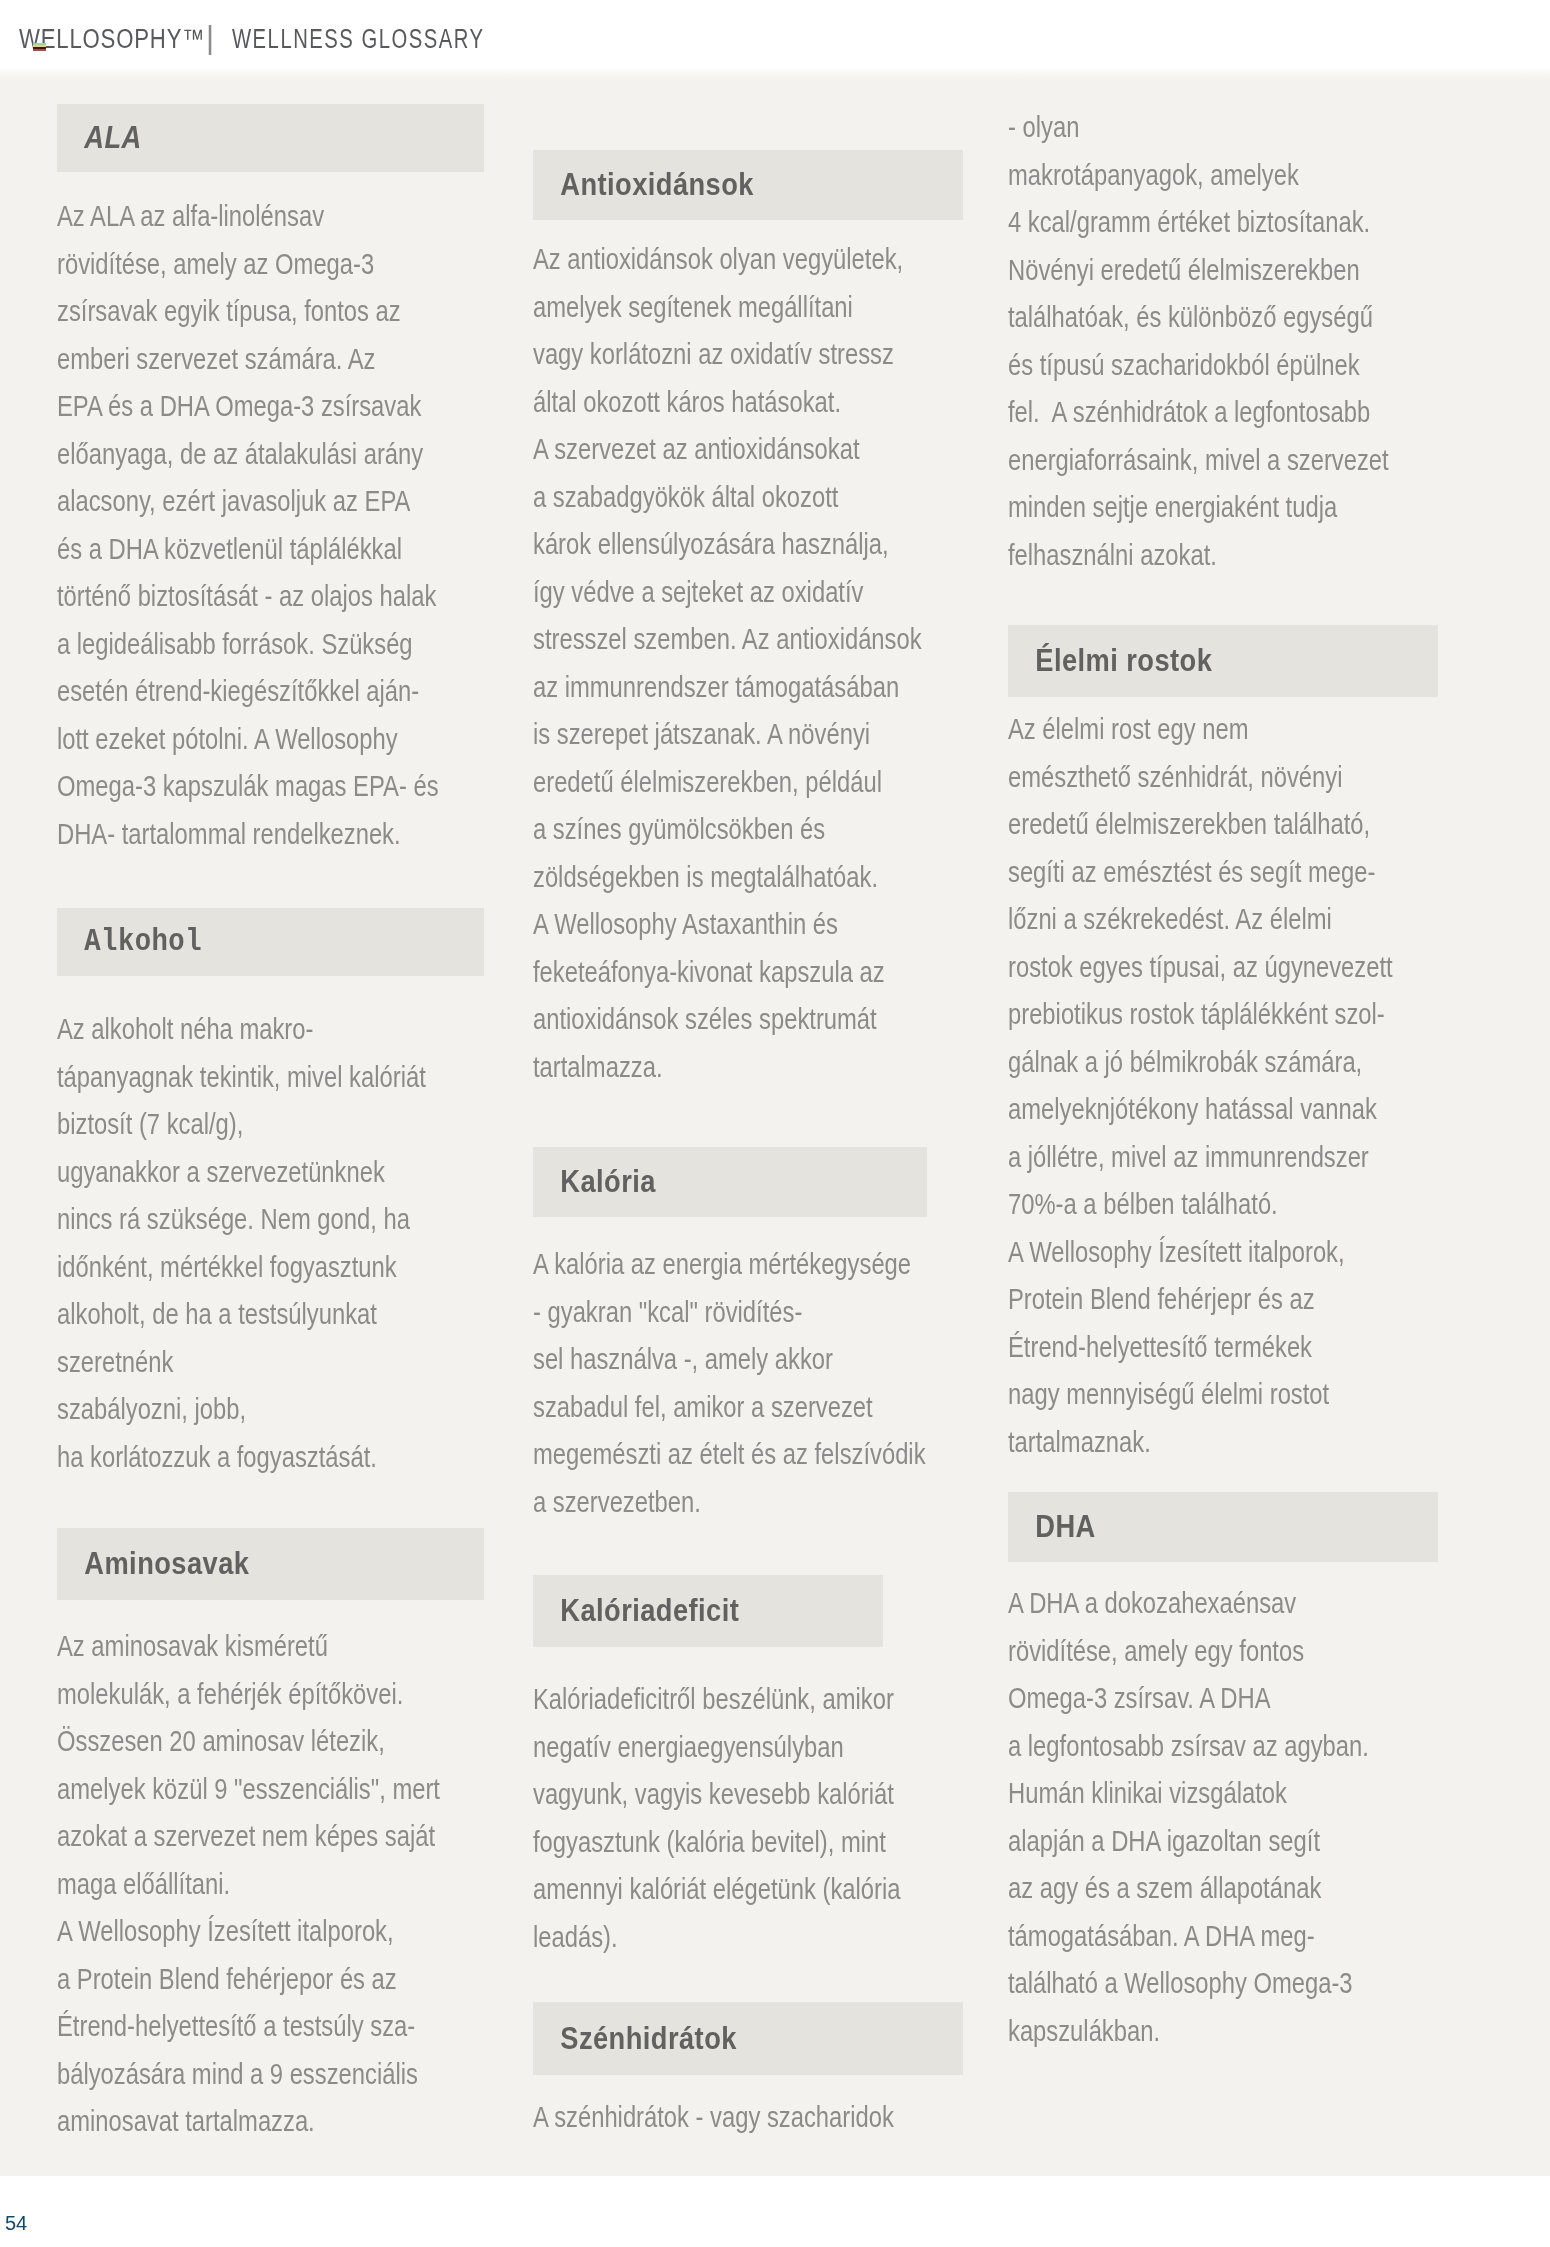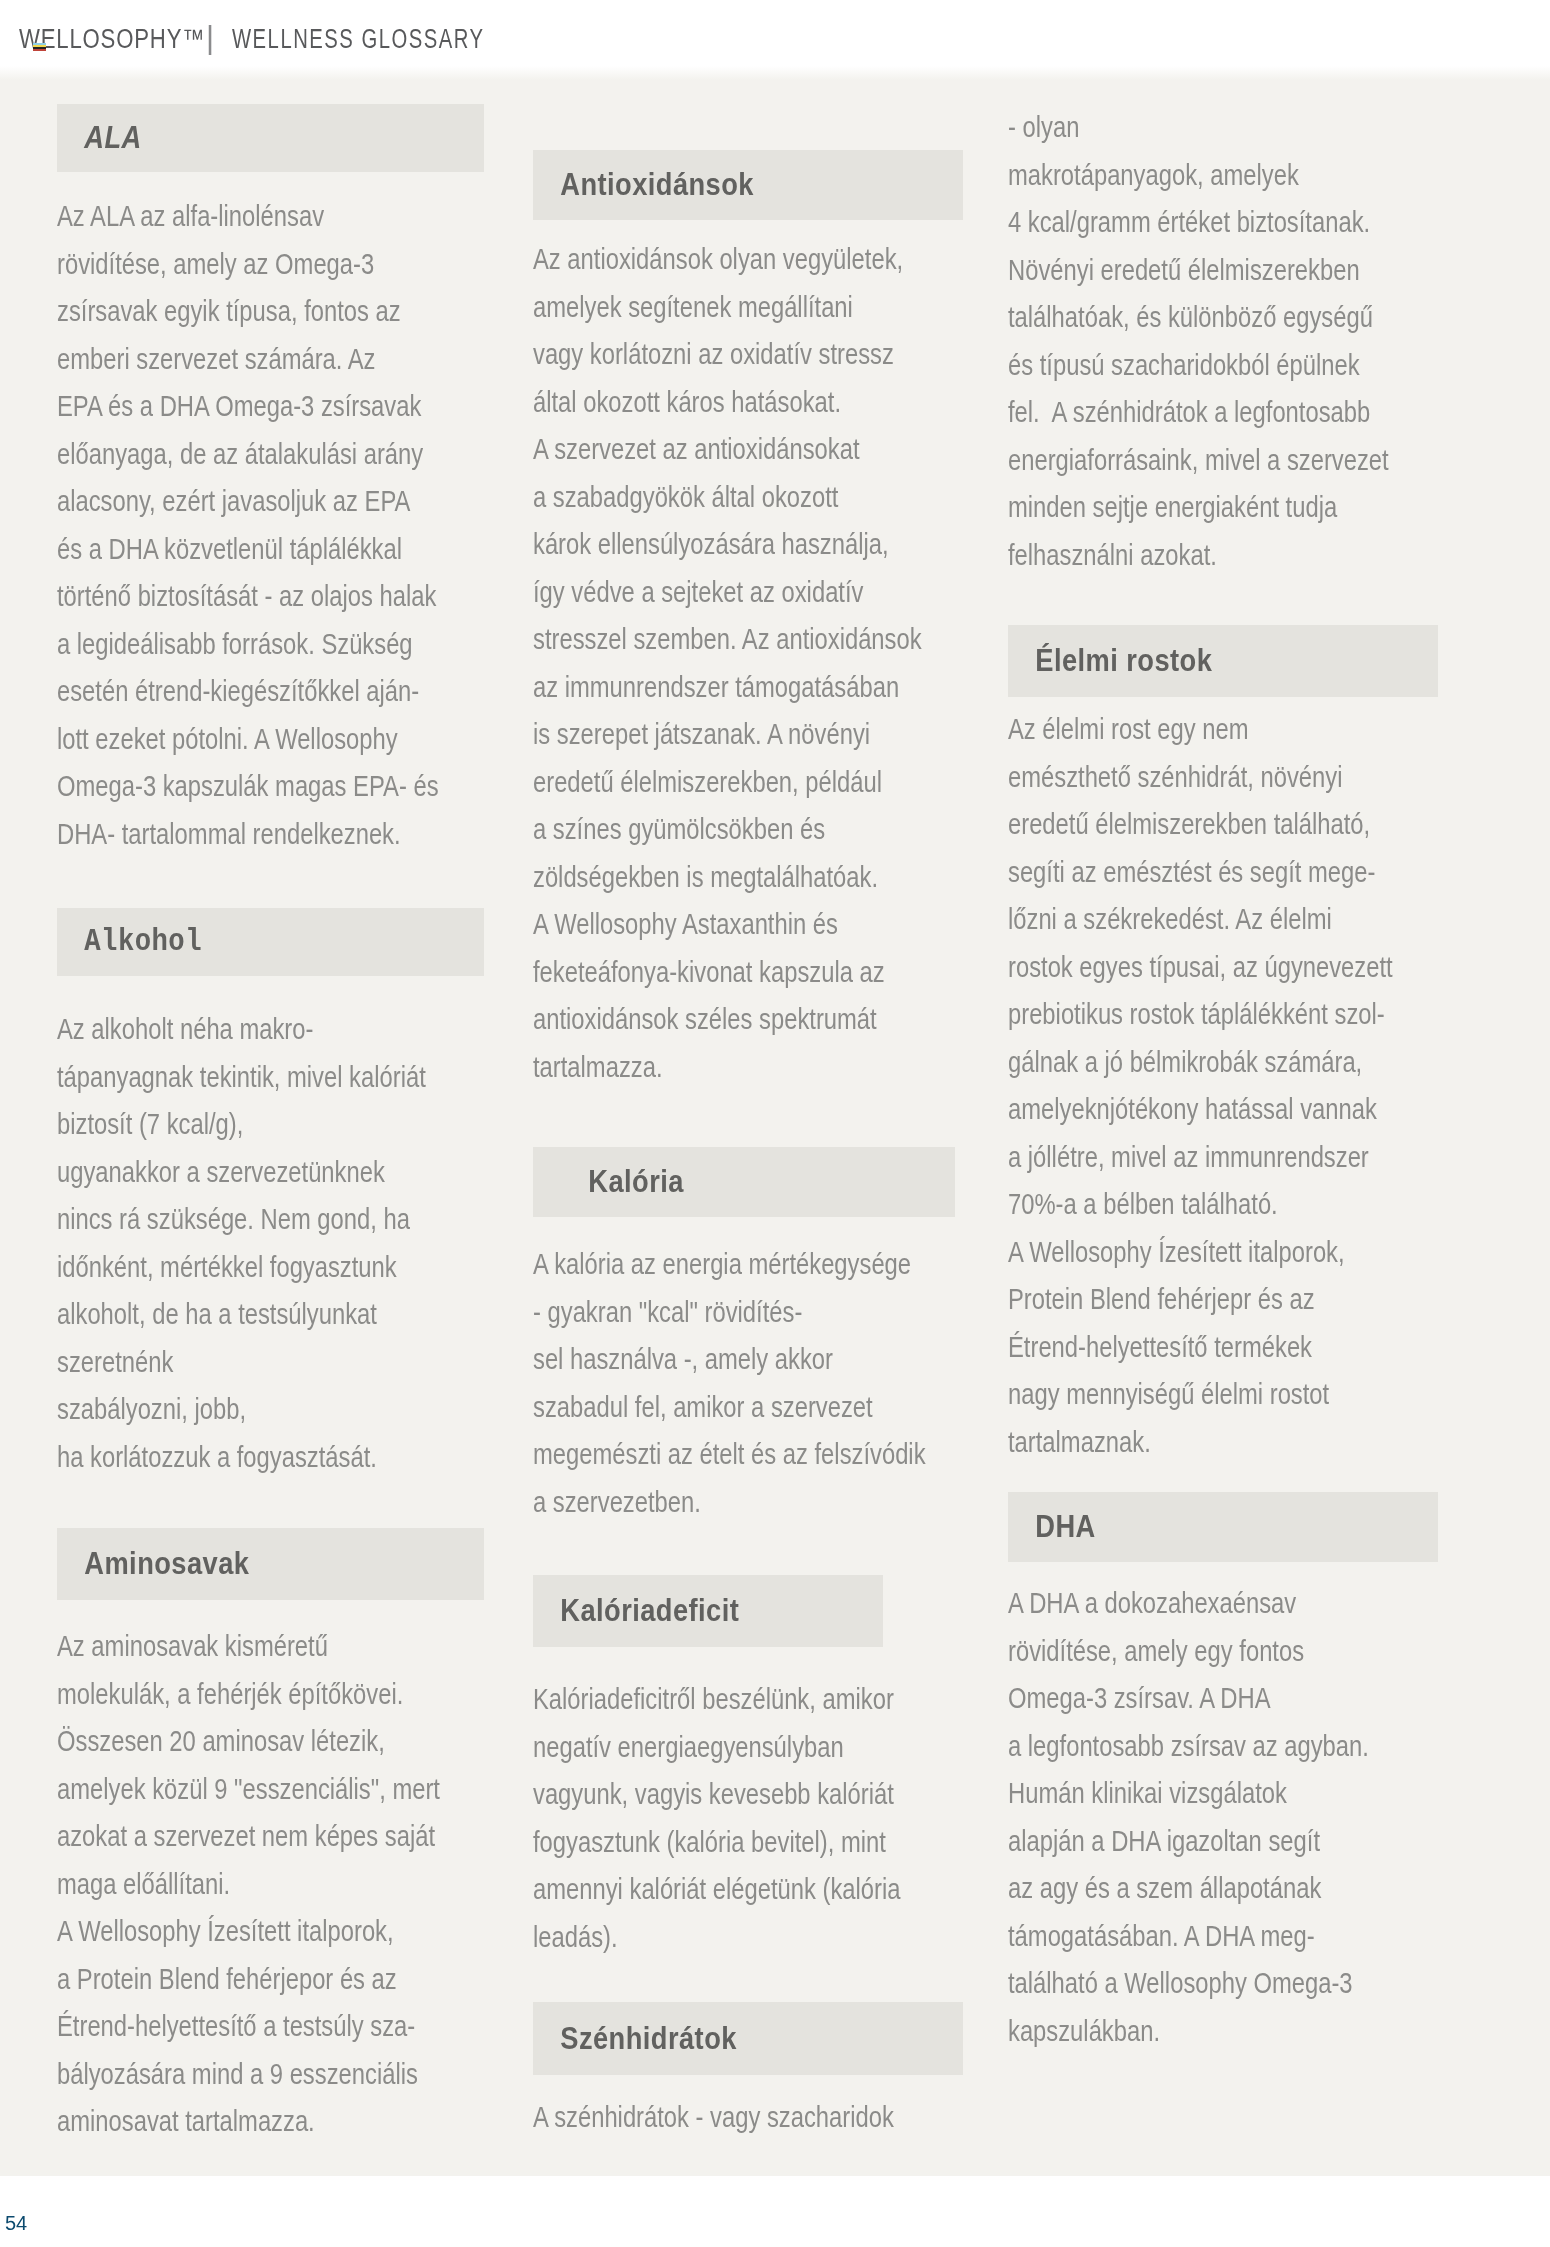--- a/index.html
+++ b/index.html
@@ -124,21 +124,21 @@
 az immunrendszer támogatásában
 is szerepet játszanak. A növényi
 eredetű élelmiszerekben, például
 a színes gyümölcsökben és
 zöldségekben is megtalálhatóak.
 A Wellosophy Astaxanthin és
 feketeáfonya-kivonat kapszula az
 antioxidánsok széles spektrumát
 tartalmazza.</p>
 
-  <div class="hbox" style="left:533px;top:1147px;width:394px;height:70px;padding-left:28px;">
+  <div class="hbox" style="left:533px;top:1147px;width:394px;height:70px;">
     <span style="line-height:70px;">Kalória</span>
   </div>
   <p class="body-par" style="left:533px;top:1241px;width:430px;">A kalória az energia mértékegysége
 - gyakran "kcal" rövidítés-
 sel használva -, amely akkor
 szabadul fel, amikor a szervezet
 megemészti az ételt és az felszívódik
 a szervezetben.</p>
 
   <div class="hbox" style="left:533px;top:1575px;width:350px;height:72px;">

